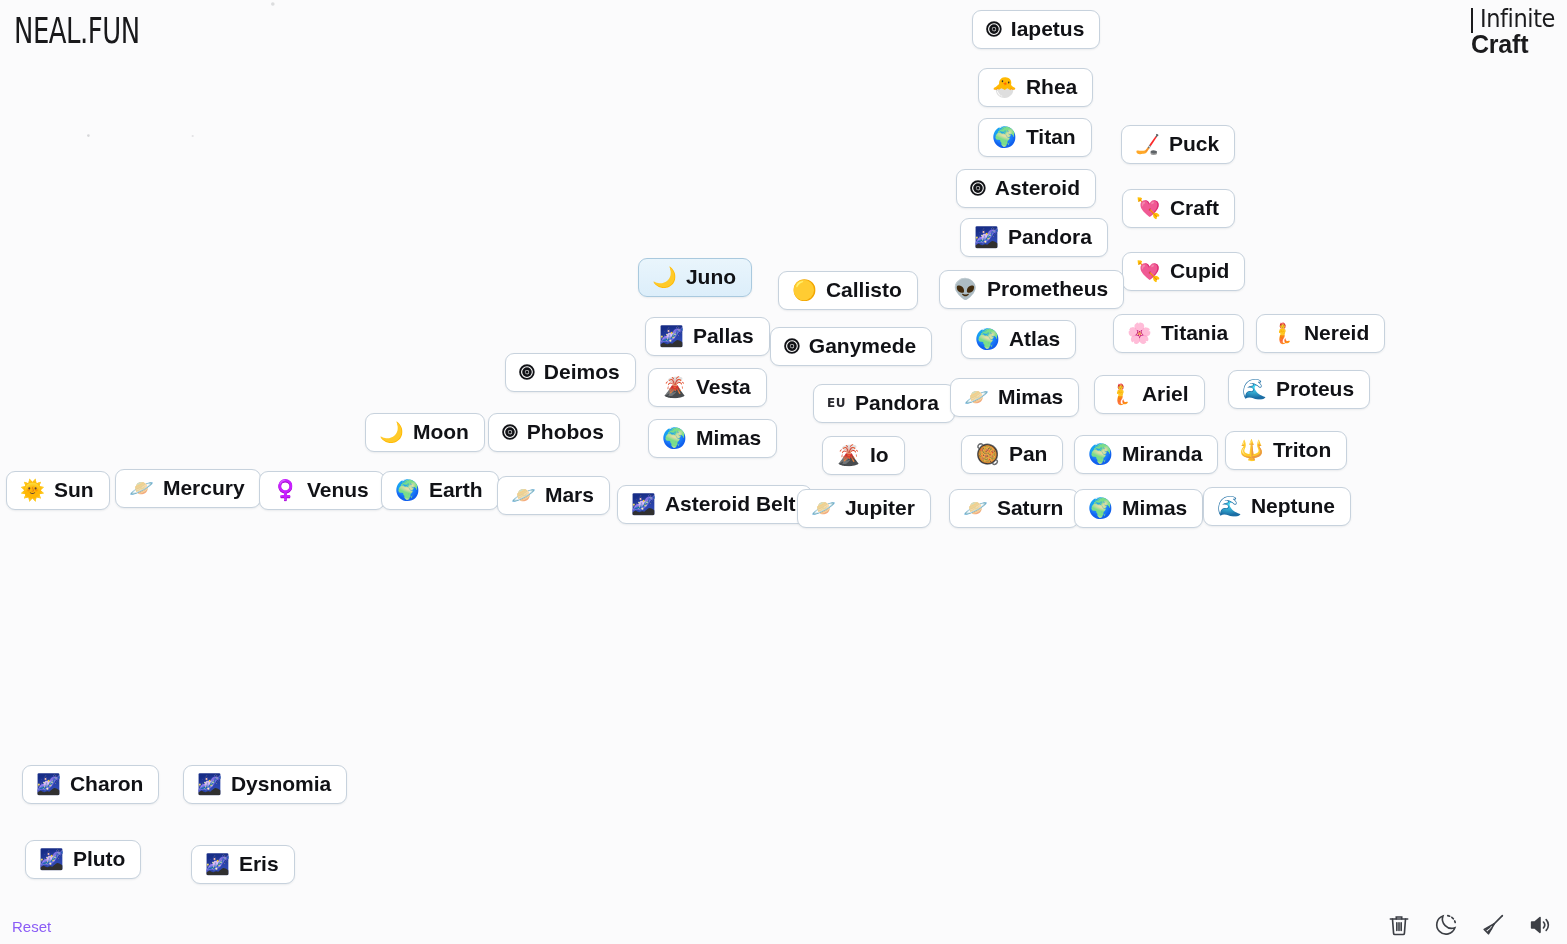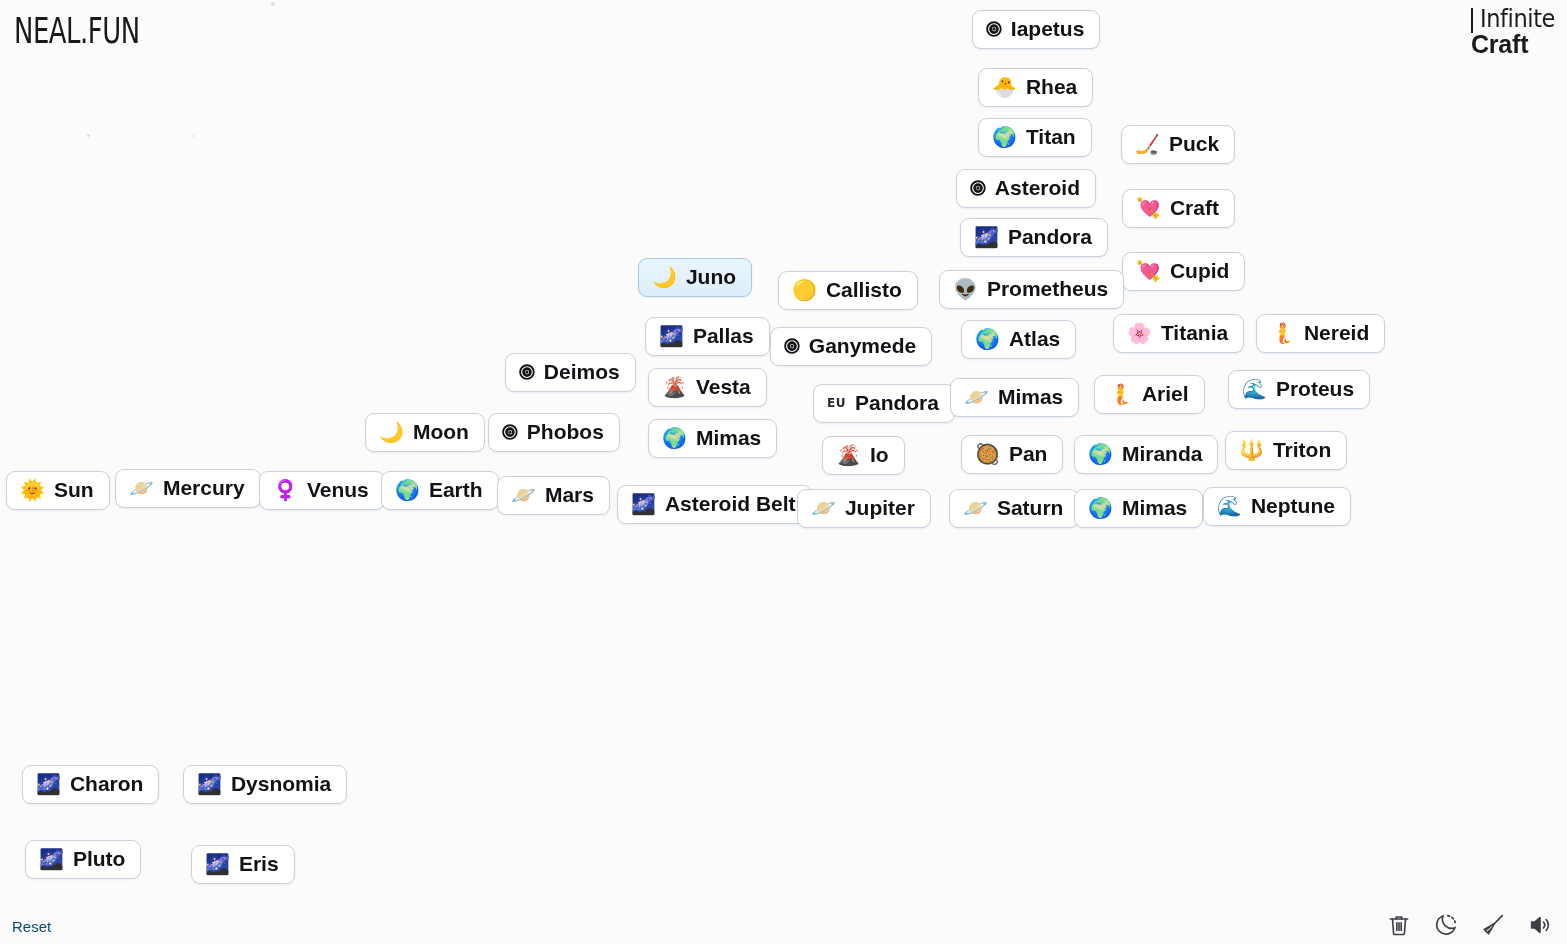--- a/index.html
+++ b/index.html
@@ -61,21 +61,21 @@
   .node .emo{
     font-size:20px;line-height:1;display:inline-block;
     font-family:"DejaVu Sans","Liberation Sans",sans-serif;
   }
   .node .emo.txt{font-size:12px;font-weight:600;letter-spacing:.5px;color:#2a2a30;}
   .node .lbl{display:inline-block;}
 
   
   .reset{
     position:absolute;left:12px;bottom:9px;
-    font-size:15px;color:#0c4a6e;cursor:pointer;user-select:none;
+    font-size:15px;color:#8b5cf6;cursor:pointer;user-select:none;
   }
   .tools{
     position:absolute;right:14px;bottom:6px;
     display:flex;align-items:center;gap:21px;
   }
   .tools .tool{width:26px;height:26px;display:block;cursor:pointer;}
   .tools .tool svg{display:block;}
 </style>
 </head>
 <body>

